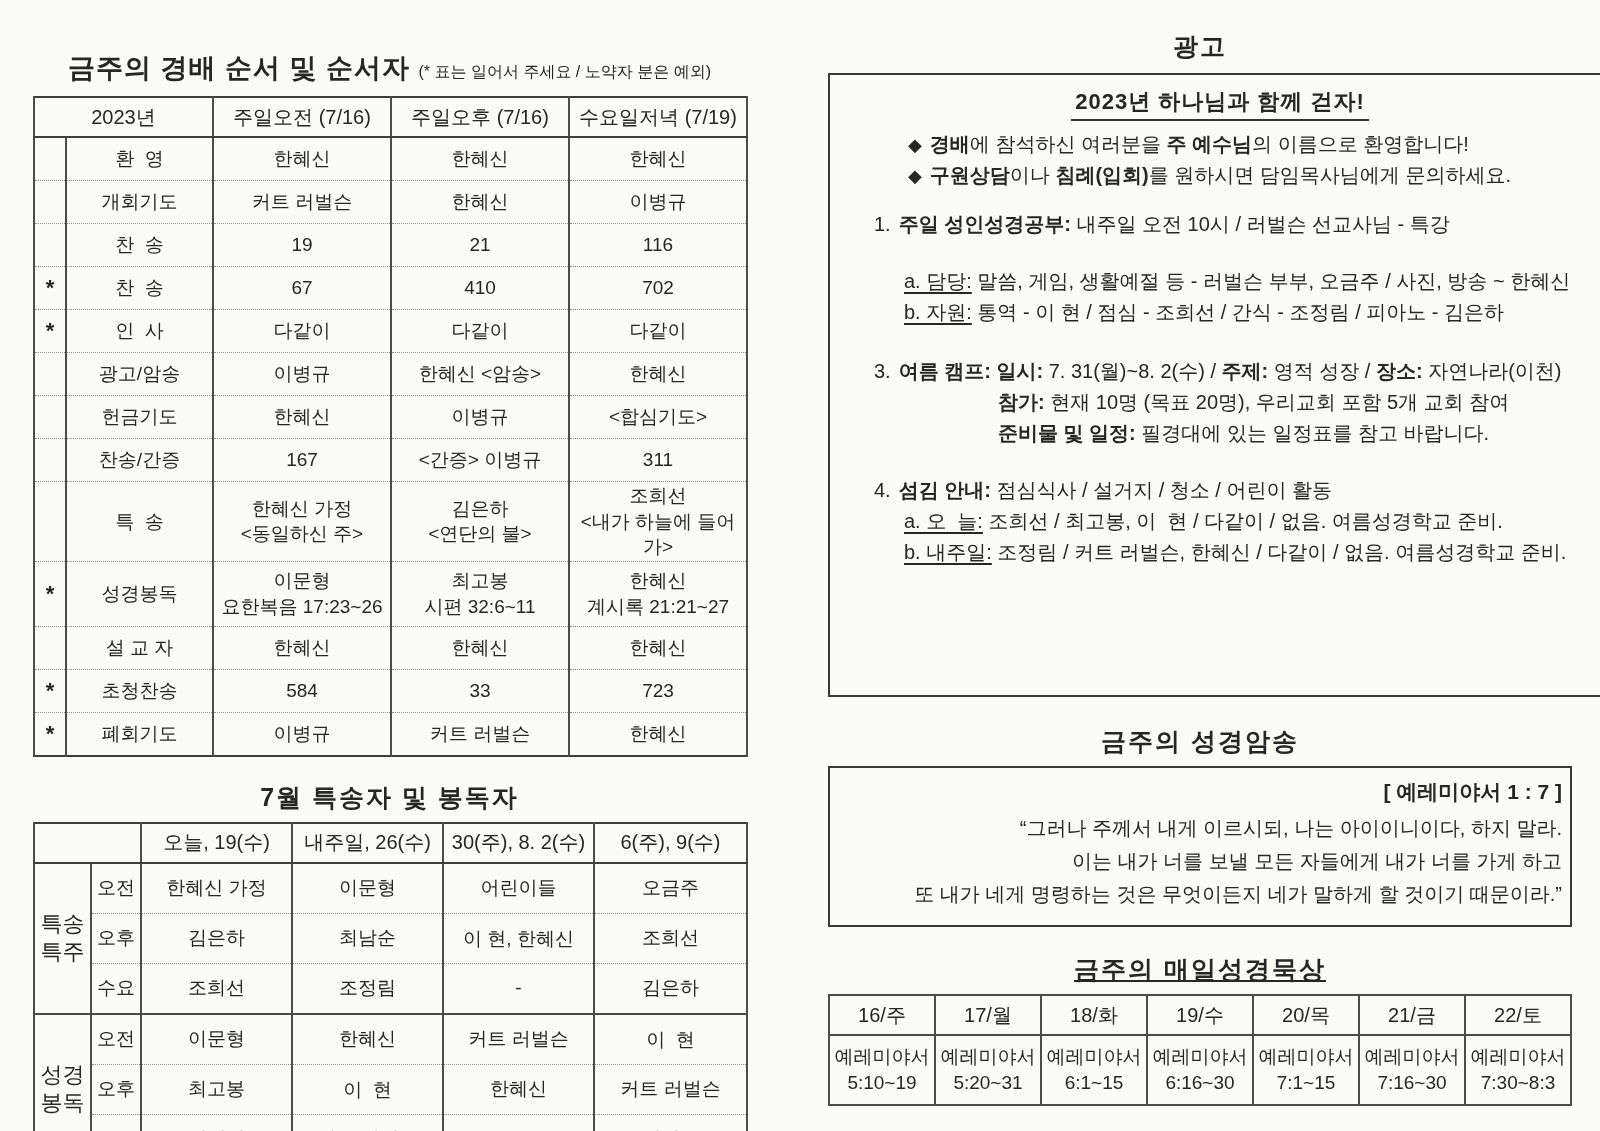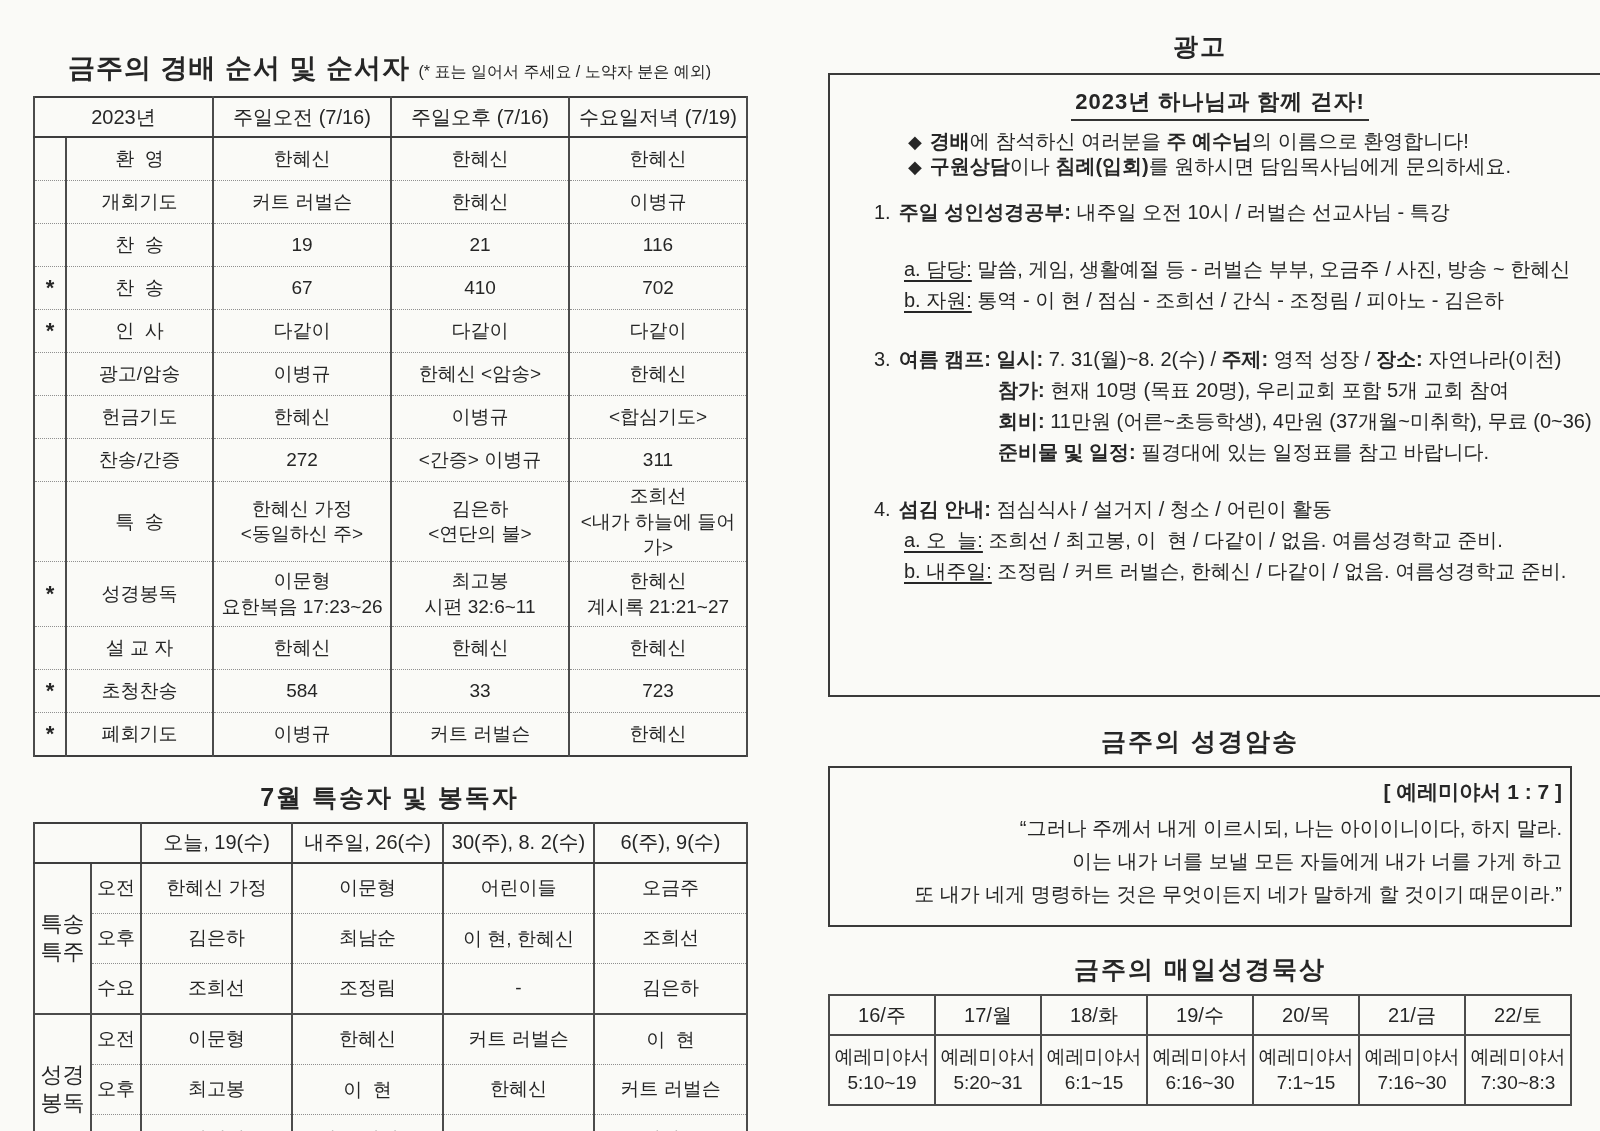--- a/index.html
+++ b/index.html
@@ -34,41 +34,41 @@
   .july td { height:47px; }
   .july td.grp { font-size:22px; line-height:1.3; }
   .july tr.grp-start td { border-top:2px solid #4b4b4b; }
 
   .ads-box {
     border:2px solid #3a3a3a; width:784px; height:624px; box-sizing:border-box;
     padding:10px 16px 0 16px; overflow:hidden;
   }
   .slogan-wrap { text-align:center; margin:2px 0 8px 0; }
   .slogan { display:inline-block; font-size:22px; font-weight:700; border-bottom:2px solid #333; padding:0 4px 2px 4px; letter-spacing:1px; }
-  .bullet-line { padding-left:62px; font-size:20px; line-height:24px; }
+  .bullet-line { padding-left:62px; font-size:20px; line-height:30px; }
   .diamond { font-size:18px; margin-right:8px; }
   .item { font-size:20px; line-height:31px; }
   .item .ln { padding-left:28px; }
   .item .ln-sub { padding-left:58px; }
   .item .ln-deep { padding-left:152px; }
   .it1 { margin-top:18px; } .it2 { margin-top:26px; } .it3 { margin-top:28px; }
   .it4 { margin-top:26px; }
   .b { font-weight:700; }
   .u { text-decoration:underline; text-underline-offset:4px; }
   .num { margin-right:8px; }
 
   .verse-title { margin-top:28px; }
   .verse-box {
     border:2px solid #3a3a3a; width:744px; box-sizing:border-box; margin-top:8px;
     padding:10px 8px 14px 8px; text-align:right;
   }
   .verse-ref { font-weight:700; font-size:21px; margin-bottom:6px; }
   .verse-line { font-size:20px; line-height:33px; }
 
-  .daily-title { margin-top:26px; }
+  .daily-title { margin-top:26px;text-decoration:underline; }
   .daily { margin-top:8px; width:744px; }
   .daily th, .daily td { border:2px solid #4b4b4b; }
   .daily th { font-weight:400; font-size:20px; height:36px; }
   .daily td { height:66px; font-size:19px; }
 </style>
 </head>
 <body>
 
 <div class="col-left">
 
@@ -137,21 +137,21 @@
     <tr>
       <td class="star"></td>
       <td class="pre">헌금기도</td>
       <td>한혜신</td>
       <td>이병규</td>
       <td>&lt;합심기도&gt;</td>
     </tr>
     <tr>
       <td class="star"></td>
       <td class="pre">찬송/간증</td>
-      <td>272</td>
+      <td>167</td>
       <td>&lt;간증&gt; 이병규</td>
       <td>311</td>
     </tr>
     <tr class="tall">
       <td class="star"></td>
       <td class="pre">특  송</td>
       <td class="pre">한혜신 가정
 &lt;동일하신 주&gt;</td>
       <td class="pre">김은하
 &lt;연단의 불&gt;</td>
@@ -293,23 +293,20 @@
     </div>
 
     <div class="item it3">
       <div class="ln">
         <span class="num">3.</span><span class="b">여름 캠프:</span><span class="b pre"> 일시:</span><span class="pre"> 7. 31(월)~8. 2(수) / </span><span class="b">주제:</span><span class="pre"> 영적 성장 / </span><span class="b">장소:</span><span class="pre"> 자연나라(이천)</span>
       </div>
       <div class="ln-deep">
         <span class="b">참가:</span><span class="pre"> 현재 10명 (목표 20명), 우리교회 포함 5개 교회 참여</span>
       </div>
       <div class="ln-deep">
-        <span class="b">회비:</span><span class="pre"> 11만원 (어른~초등학생), 4만원 (37개월~미취학), 무료 (0~36)</span>
-      </div>
-      <div class="ln-deep">
         <span class="b">준비물 및 일정:</span><span class="pre"> 필경대에 있는 일정표를 참고 바랍니다.</span>
       </div>
     </div>
 
     <div class="item it4">
       <div class="ln">
         <span class="num">4.</span><span class="b">섬김 안내:</span><span class="pre"> 점심식사 / 설거지 / 청소 / 어린이 활동</span>
       </div>
       <div class="ln-sub">
         <span class="u pre">a. 오  늘:</span><span class="pre"> 조희선 / 최고봉, 이  현 / 다같이 / 없음. 여름성경학교 준비.</span>

